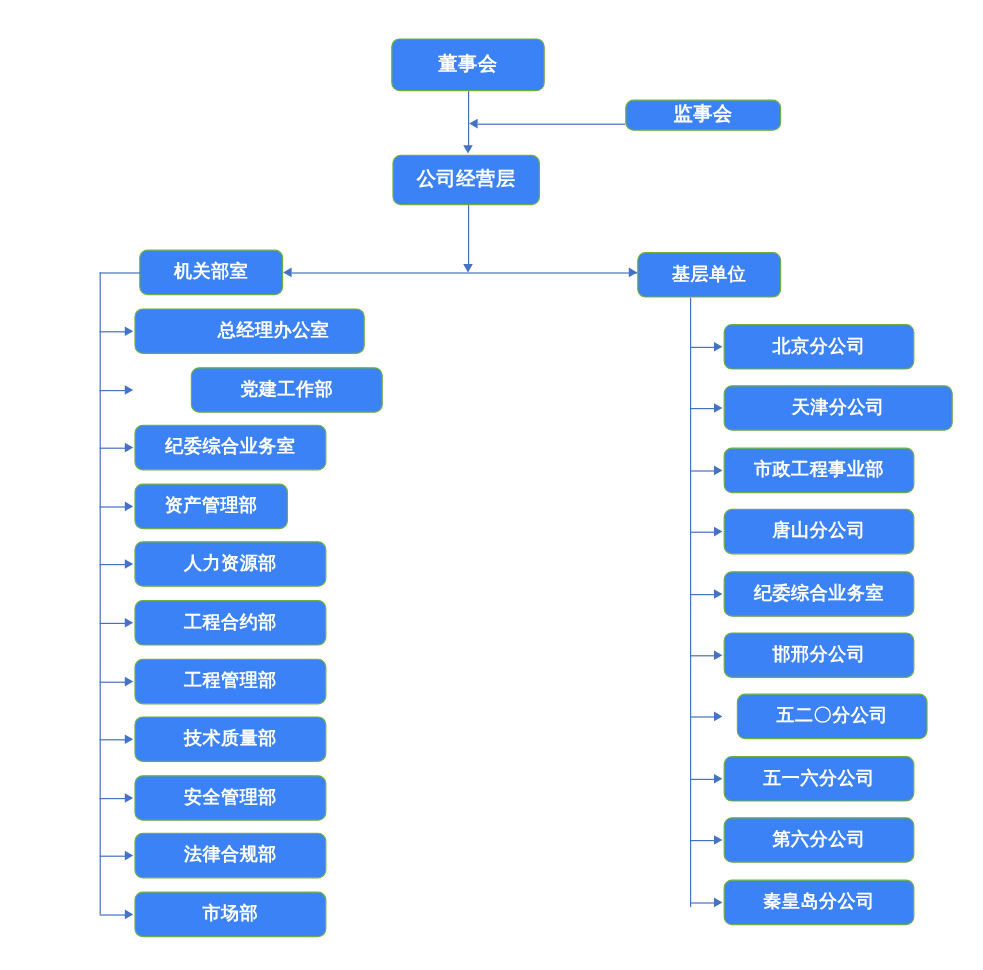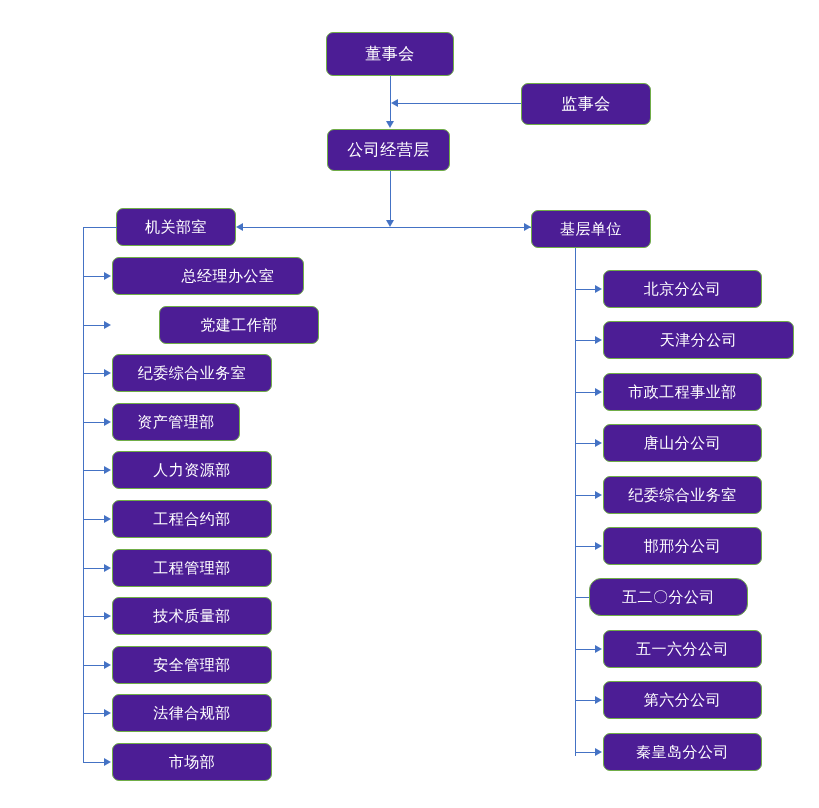--- a/index.html
+++ b/index.html
@@ -14,28 +14,28 @@
   #chart-canvas {
     position: relative;
     width: 819px;
     height: 808px;
     background: #ffffff;
     overflow: hidden;
   }
   .node {
     position: absolute;
     box-sizing: border-box;
-    background: #4c1d95;
+    background: #3b82f6;
     border: 1px solid #70AD47;
     border-radius: 7px;
     color: #ffffff;
     display: flex;
     align-items: center;
     justify-content: center;
-    font-weight: normal;
+    font-weight: bold;
     letter-spacing: 0.5px;
     text-align: center;
     line-height: 1;
     white-space: nowrap;
   }
   .node-top { font-size: 16px; }
   .node-branch { font-size: 15px; }
   .node-leaf { font-size: 15px; }
 
   .connector {
@@ -68,21 +68,21 @@
 </style>
 </head>
 <body>
 
 <div id="chart-canvas">
 
   <div class="node node-top" style="left:326px; top:32px; width:128px; height:44px;">
     <span>董事会</span>
   </div>
 
-  <div class="node node-top" style="left:521px; top:83px; width:130px; height:42px;">
+  <div class="node node-top" style="left:521px; top:83px; width:130px; height:26px;">
     <span>监事会</span>
   </div>
 
   <div class="node node-top" style="left:327px; top:129px; width:123px; height:42px;">
     <span>公司经营层</span>
   </div>
 
   <div class="connector v" style="left:390px; top:76px; height:46px;"></div>
   <div class="arrow down" style="left:386px; top:121px;"></div>
 
@@ -194,21 +194,21 @@
       <div class="node node-leaf" style="left: 603px; top: 476px; width: 159px; height: 38px;">
         <span>纪委综合业务室</span>
       </div>
       <div class="connector h" style="left: 575px; top: 546px; width: 21px;"></div>
       <div class="arrow right" style="left: 595px; top: 542px;"></div>
       <div class="node node-leaf" style="left: 603px; top: 527px; width: 159px; height: 38px;">
         <span>邯邢分公司</span>
       </div>
       <div class="connector h" style="left: 575px; top: 597px; width: 21px;"></div>
       <div class="arrow right" style="left: 595px; top: 593px;"></div>
-      <div class="node node-leaf" style="left: 589px; top: 578px; width: 159px; height: 38px; border-radius: 12px;">
+      <div class="node node-leaf" style="left: 614px; top: 578px; width: 159px; height: 38px;">
         <span>五二〇分公司</span>
       </div>
       <div class="connector h" style="left: 575px; top: 649px; width: 21px;"></div>
       <div class="arrow right" style="left: 595px; top: 645px;"></div>
       <div class="node node-leaf" style="left: 603px; top: 630px; width: 159px; height: 38px;">
         <span>五一六分公司</span>
       </div>
       <div class="connector h" style="left: 575px; top: 700px; width: 21px;"></div>
       <div class="arrow right" style="left: 595px; top: 696px;"></div>
       <div class="node node-leaf" style="left: 603px; top: 681px; width: 159px; height: 38px;">

